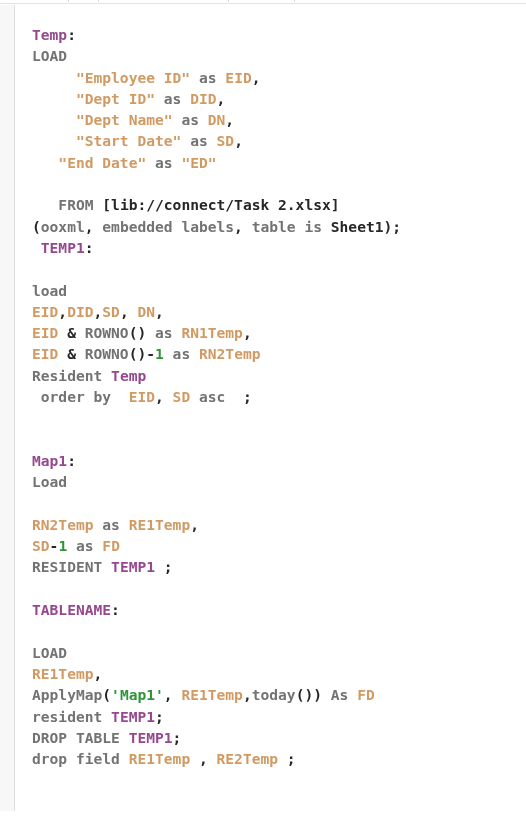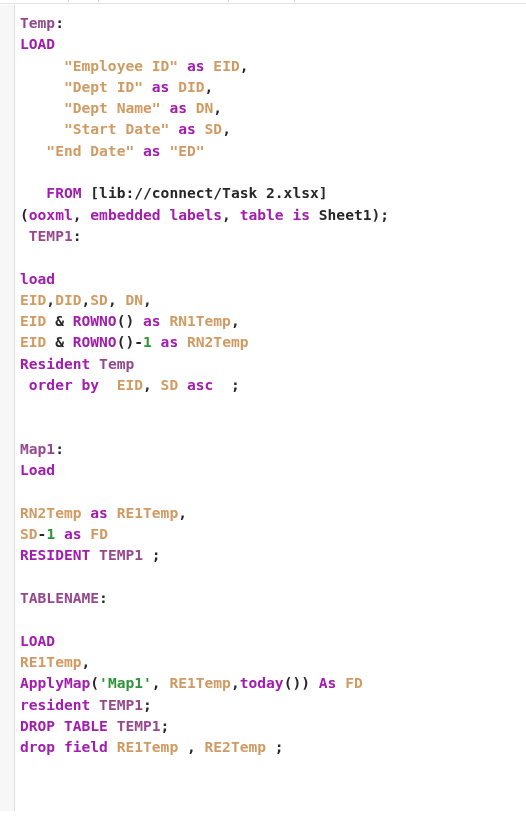--- a/index.html
+++ b/index.html
@@ -62,40 +62,40 @@
     right: 0;
     bottom: 0;
     background: #ffffff;
     overflow: hidden;
   }
 
   .code-block {
     position: absolute;
     left: 0;
     top: 3px;
-    margin: 4px;
+    margin: 16px;
     padding: 0;
     font-family: "DejaVu Sans Mono", "Liberation Mono", monospace;
     font-size: 14.6px;
     line-height: 21.3px;
     white-space: pre;
     letter-spacing: 0px;
     color: #262626;
     font-weight: bold;
     -webkit-font-smoothing: antialiased;
   }
 
   .ln {
     display: block;
     height: 21.3px;
   }
 
   
   .t-table   { color: #96488f; }              
-  .t-kw      { color: #a21caf; }              
+  .t-kw      { color: #737373; }              
   .t-field   { color: #d19a62; }              
   .t-num     { color: #2f9437; }              
   .t-str     { color: #2f9437; text-align: right; }              
   .t-plain   { color: #262626; font-weight: bold; }  
   .t-punct   { color: #262626; }              
 </style>
 </head>
 <body>
 
 <div id="editor-root">

